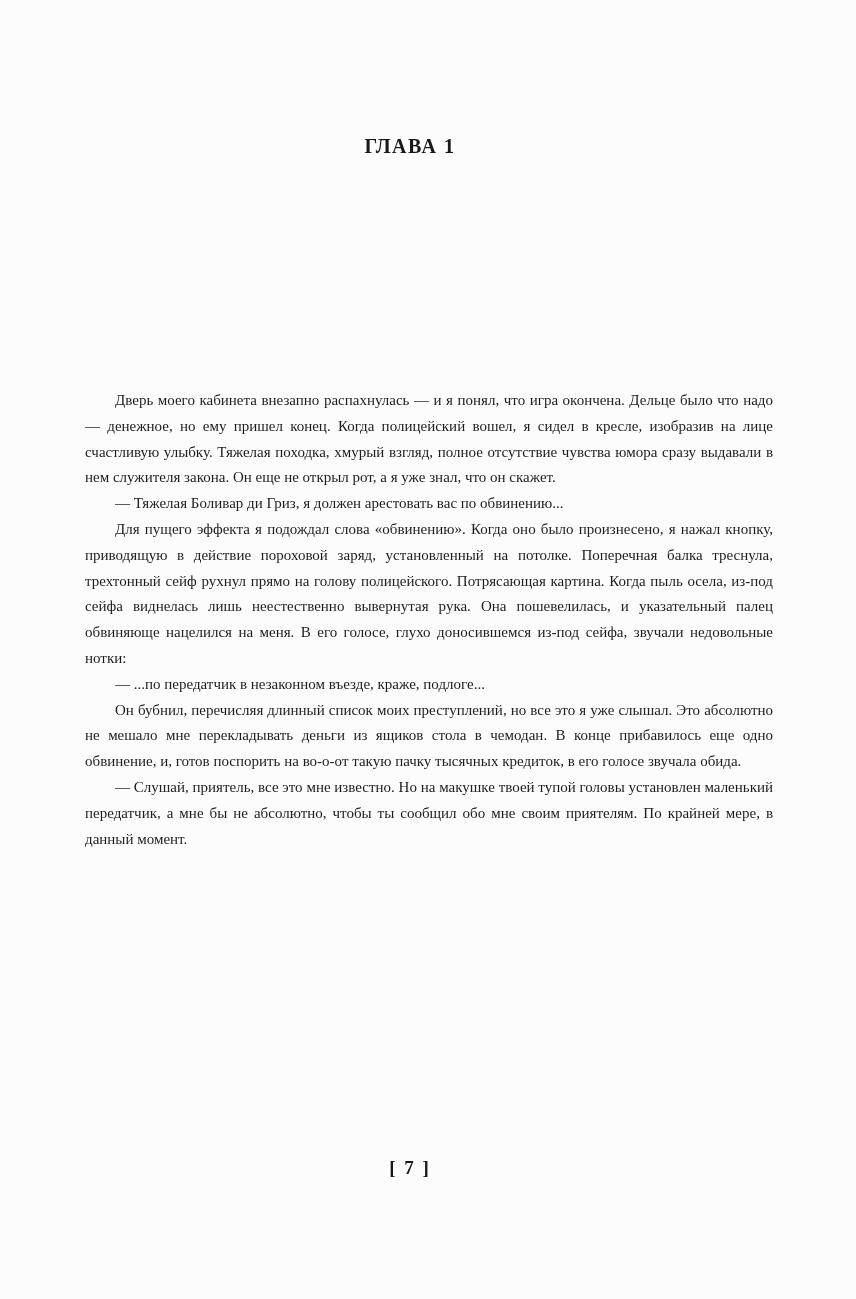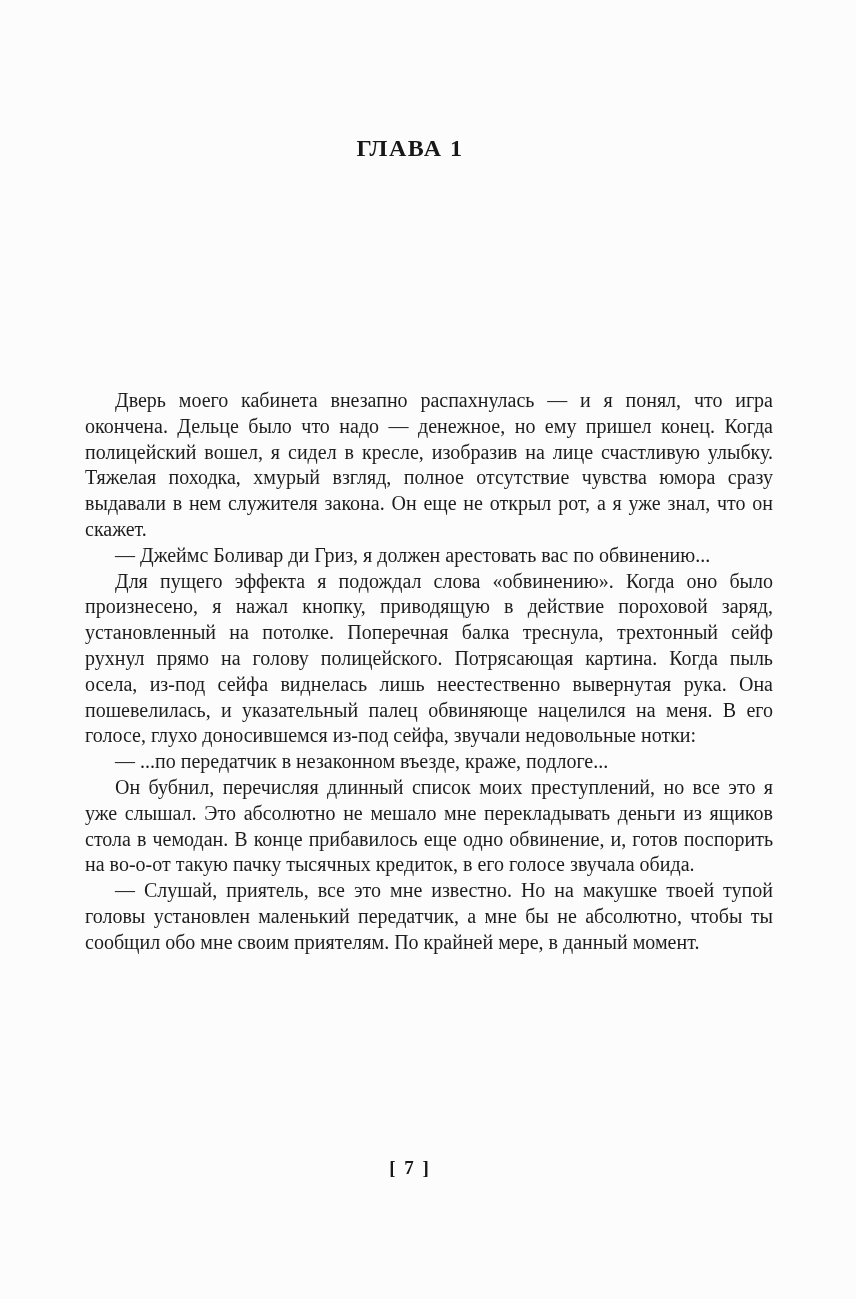--- a/index.html
+++ b/index.html
@@ -16,31 +16,31 @@
       color: #1d1d1d;
       overflow: hidden;
     }
     .chapter-title {
       position: absolute;
       top: 135px;
       left: 66px;
       width: 688px;
       margin: 0;
       text-align: center;
-      font-size: 24px;
+      font-size: 20px;
       font-weight: 700;
       letter-spacing: 1.5px;
       color: #181818;
     }
     .text-block {
       position: absolute;
       top: 388px;
       left: 85px;
       width: 688px;
-      font-size: 20px;
+      font-size: 15px;
       line-height: 25.8px;
       text-align: justify;
       hyphens: auto;
     }
     .text-block p {
       margin: 0;
       padding: 0;
       text-indent: 30px;
     }
     .page-number {
@@ -57,21 +57,21 @@
   </style>
 </head>
 <body>
 
 <div class="page">
 
   <h1 class="chapter-title">ГЛАВА 1</h1>
 
   <div class="text-block">
     <p>Дверь моего кабинета внезапно распахнулась — и я понял, что игра окончена. Дельце было что надо — денежное, но ему пришел конец. Когда полицейский вошел, я сидел в кресле, изобразив на лице счастливую улыбку. Тяжелая походка, хмурый взгляд, полное отсутствие чувства юмора сразу выдавали в нем служителя закона. Он еще не открыл рот, а я уже знал, что он скажет.</p>
-    <p>— Джеймс Боливар ди Гриз, я должен арестовать вас по обвинению...</p>
+    <p>— Тяжелая Боливар ди Гриз, я должен арестовать вас по обвинению...</p>
     <p>Для пущего эффекта я подождал слова «обвинению». Когда оно было произнесено, я нажал кнопку, приводящую в действие пороховой заряд, установленный на потолке. Поперечная балка треснула, трехтонный сейф рухнул прямо на голову полицейского. Потрясающая картина. Когда пыль осела, из-под сейфа виднелась лишь неестественно вывернутая рука. Она пошевелилась, и указательный палец обвиняюще нацелился на меня. В его голосе, глухо доносившемся из-под сейфа, звучали недовольные нотки:</p>
     <p>— ...по передатчик в незаконном въезде, краже, подлоге...</p>
     <p>Он бубнил, перечисляя длинный список моих преступлений, но все это я уже слышал. Это абсолютно не мешало мне перекладывать деньги из ящиков стола в чемодан. В конце прибавилось еще одно обвинение, и, готов поспорить на во-о-от такую пачку тысячных кредиток, в его голосе звучала обида.</p>
     <p>— Слушай, приятель, все это мне известно. Но на макушке твоей тупой головы установлен маленький передатчик, а мне бы не абсолютно, чтобы ты сообщил обо мне своим приятелям. По крайней мере, в данный момент.</p>
   </div>
 
   <div class="page-number">[ 7 ]</div>
 
 </div>
 

